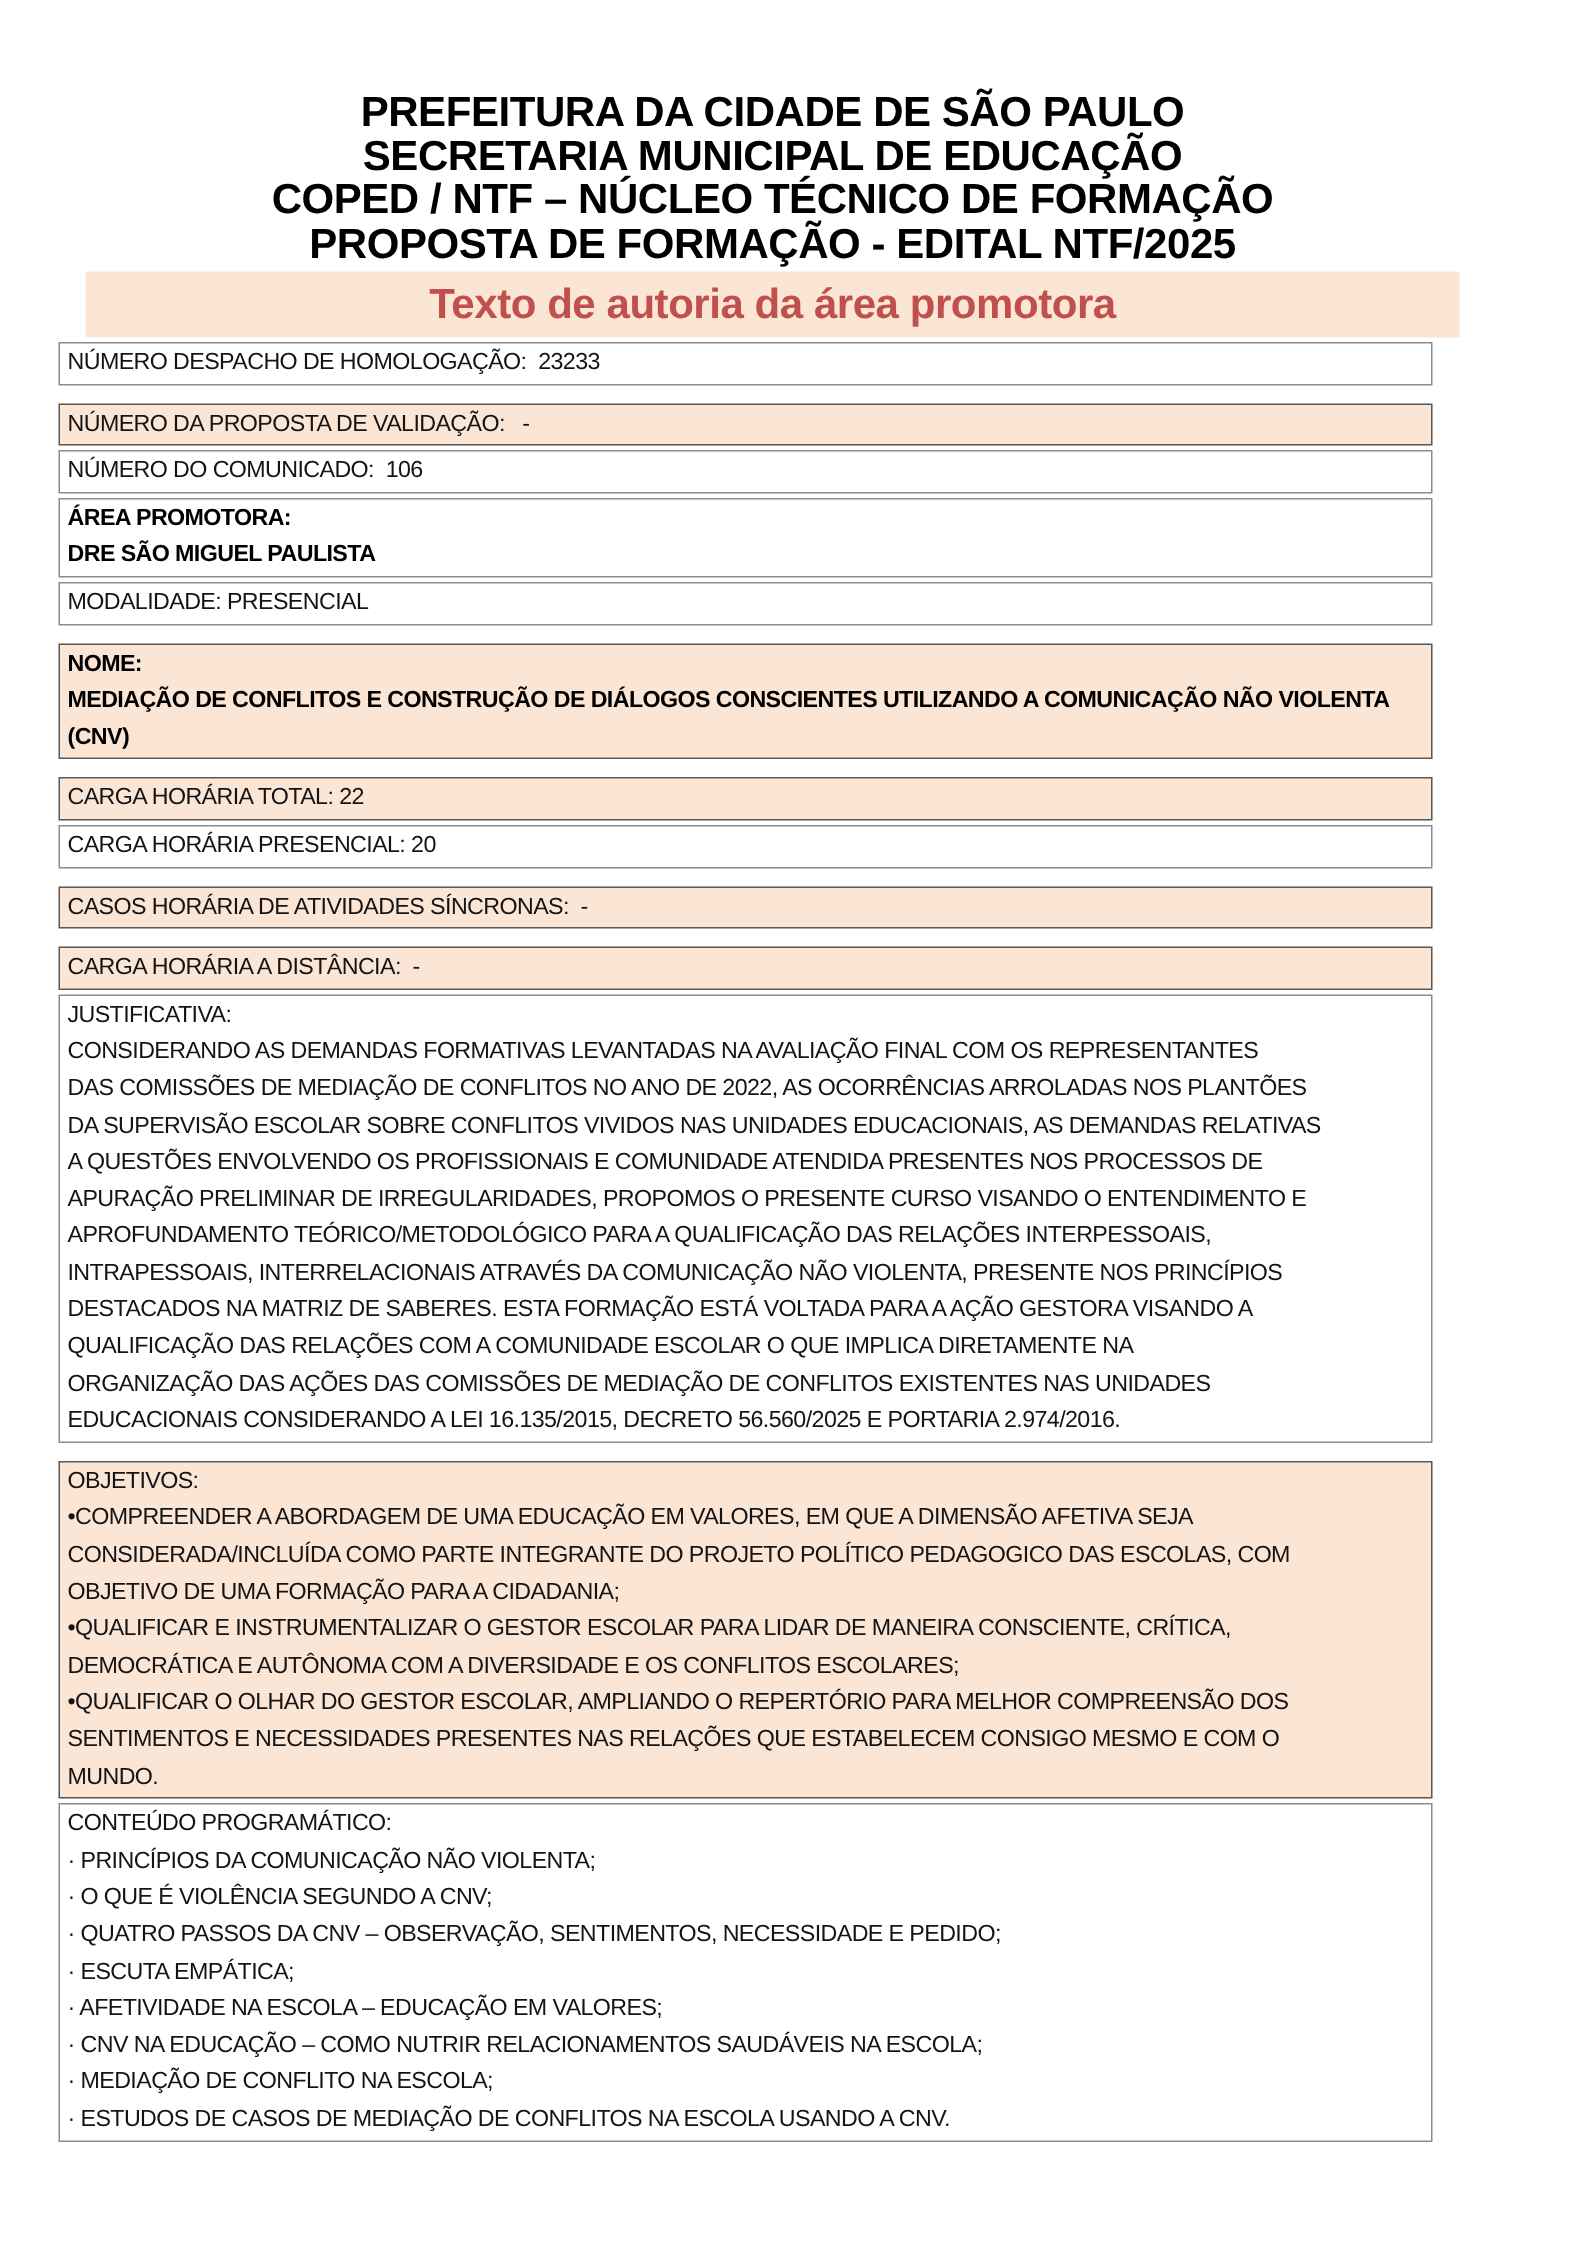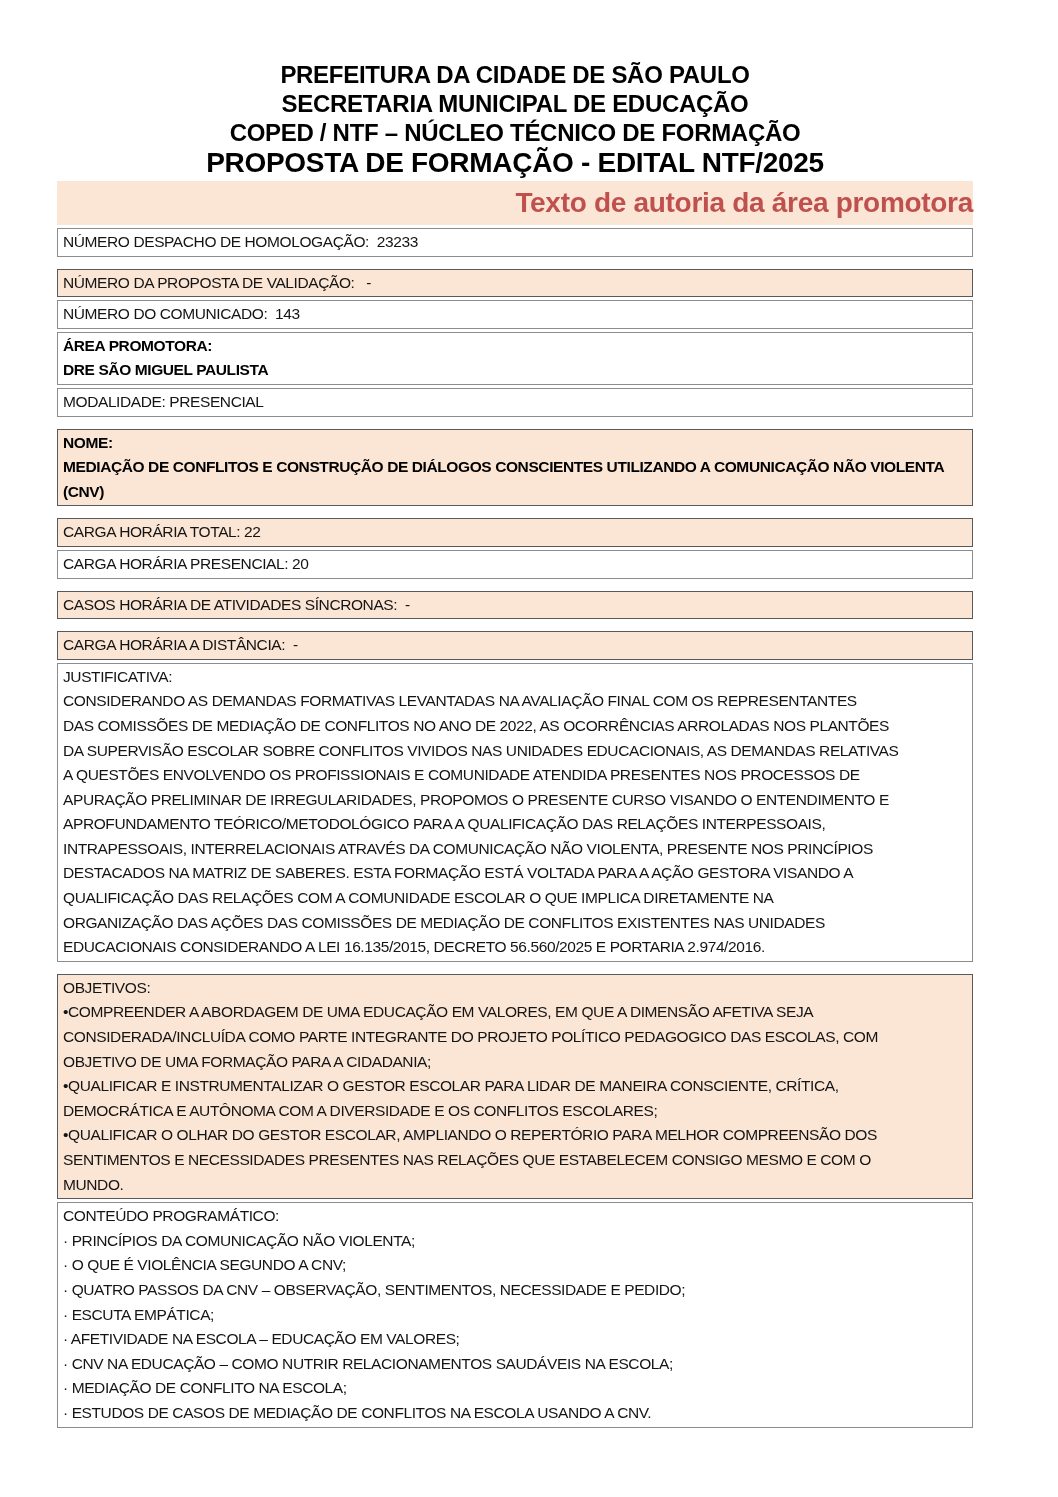--- a/index.html
+++ b/index.html
@@ -23,50 +23,50 @@
   .doc-header {
     position: absolute;
     left: 57px;
     top: 60px;
     width: 916px;
     text-align: center;
     font-weight: bold;
     color: #000000;
   }
   .h-line {
-    font-size: 24px;
+    font-size: 28px;
     line-height: 29px;
     letter-spacing: -0.3px;
     white-space: nowrap;
   }
   .h-line--big {
     font-size: 28px;
     line-height: 32px;
   }
   .banner {
     position: absolute;
     left: 57px;
     top: 181px;
     width: 916px;
     height: 44px;
     background: #FBE5D5;
-    text-align: right;
+    text-align: center;
   }
   .banner-text {
     display: block;
     font-size: 28px;
     line-height: 44px;
     font-weight: bold;
     color: #C0504D;
     letter-spacing: -0.3px;
     white-space: nowrap;
   }
   .rows {
     position: absolute;
-    left: 57px;
+    left: 39px;
     top: 228px;
     width: 916px;
   }
   .row {
     box-sizing: border-box;
     width: 100%;
     border: 1px solid #8C8C8C;
     background: #ffffff;
     padding: 1px 5px;
     margin-bottom: 3px;
@@ -98,21 +98,21 @@
     <div class="h-line h-line--big">PROPOSTA DE FORMAÇÃO - EDITAL NTF/2025</div>
   </div>
 
   <div class="banner">
     <span class="banner-text">Texto de autoria da área promotora</span>
   </div>
 
   <div class="rows">
     <div class="row">NÚMERO DESPACHO DE HOMOLOGAÇÃO:  23233</div>
     <div class="row row--peach">NÚMERO DA PROPOSTA DE VALIDAÇÃO:   -</div>
-    <div class="row">NÚMERO DO COMUNICADO:  143</div>
+    <div class="row">NÚMERO DO COMUNICADO:  106</div>
     <div class="row row--bold">ÁREA PROMOTORA:
 DRE SÃO MIGUEL PAULISTA</div>
     <div class="row">MODALIDADE: PRESENCIAL</div>
     <div class="row row--peach row--bold">NOME:
 MEDIAÇÃO DE CONFLITOS E CONSTRUÇÃO DE DIÁLOGOS CONSCIENTES UTILIZANDO A COMUNICAÇÃO NÃO VIOLENTA (CNV)</div>
     <div class="row row--peach">CARGA HORÁRIA TOTAL: 22</div>
     <div class="row">CARGA HORÁRIA PRESENCIAL: 20</div>
     <div class="row row--peach">CASOS HORÁRIA DE ATIVIDADES SÍNCRONAS:  -</div>
     <div class="row row--peach">CARGA HORÁRIA A DISTÂNCIA:  -</div>
     <div class="row">JUSTIFICATIVA:

